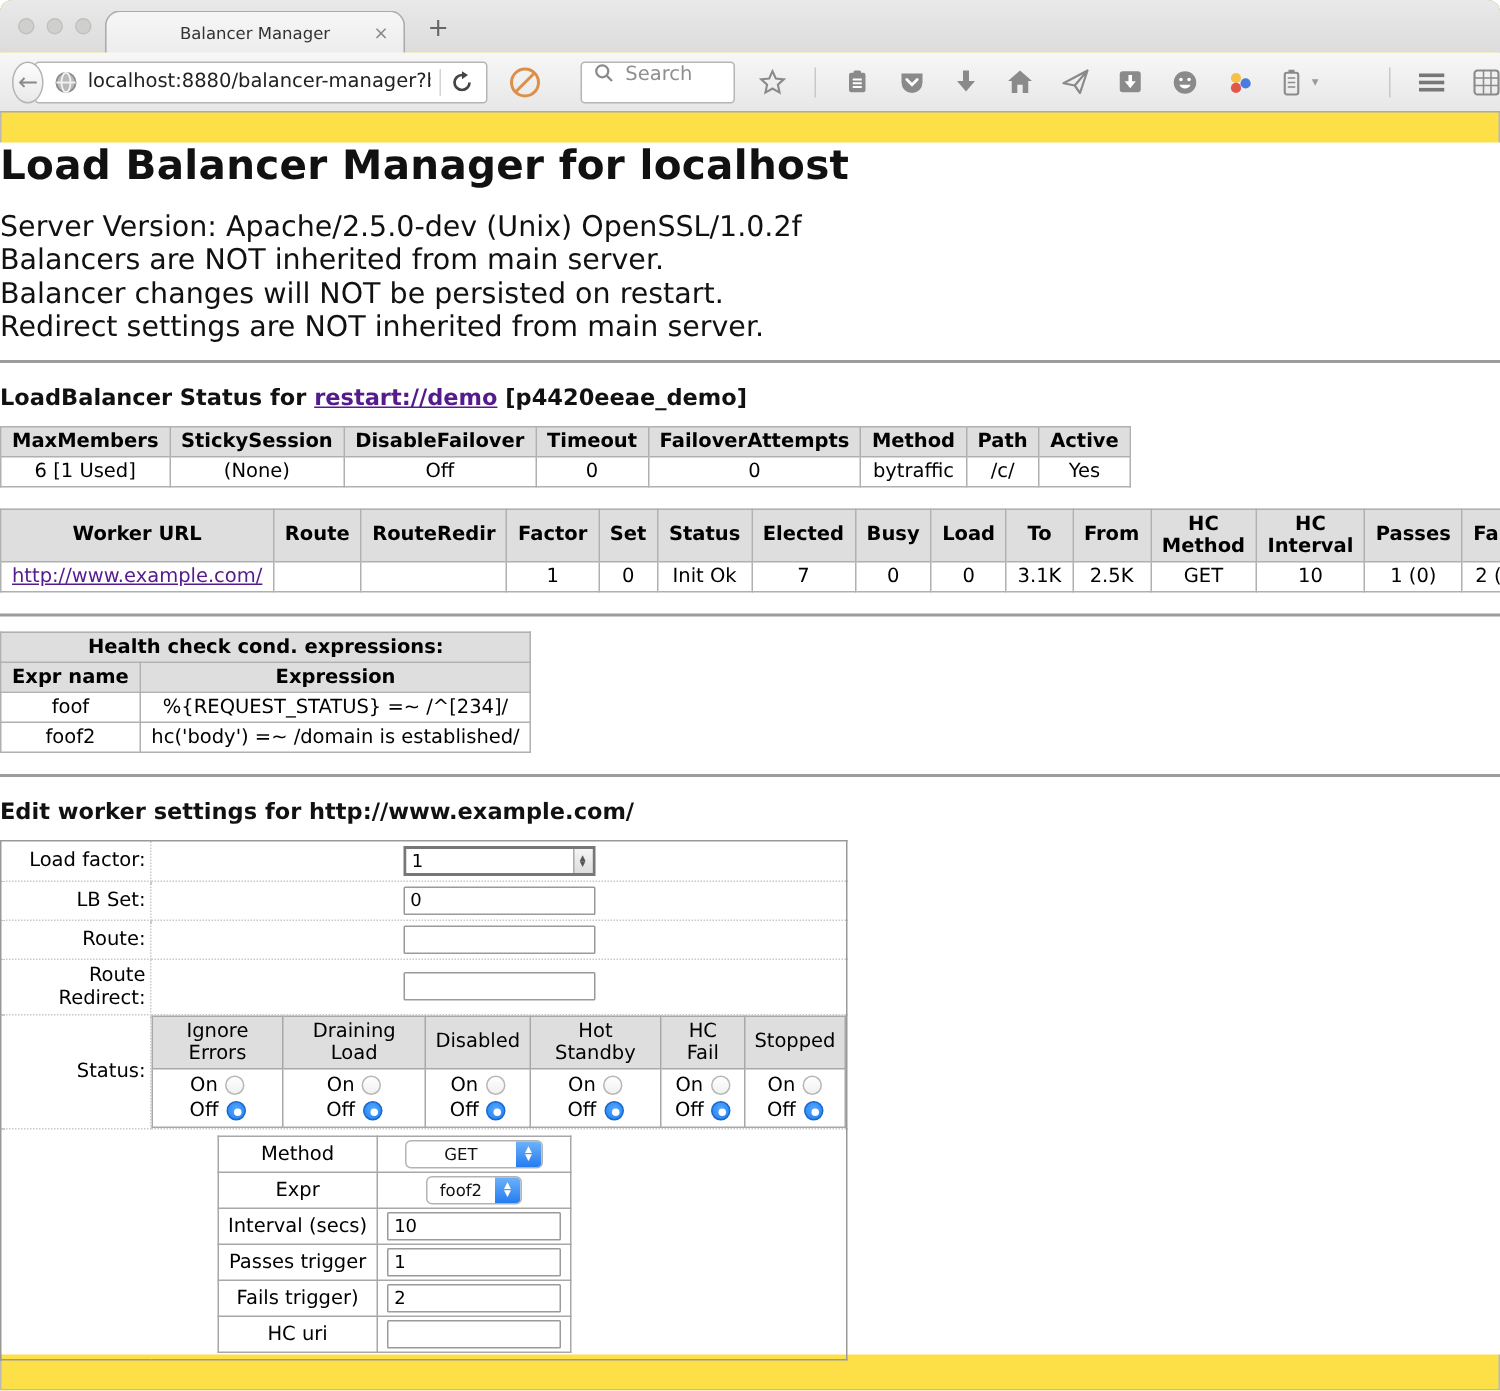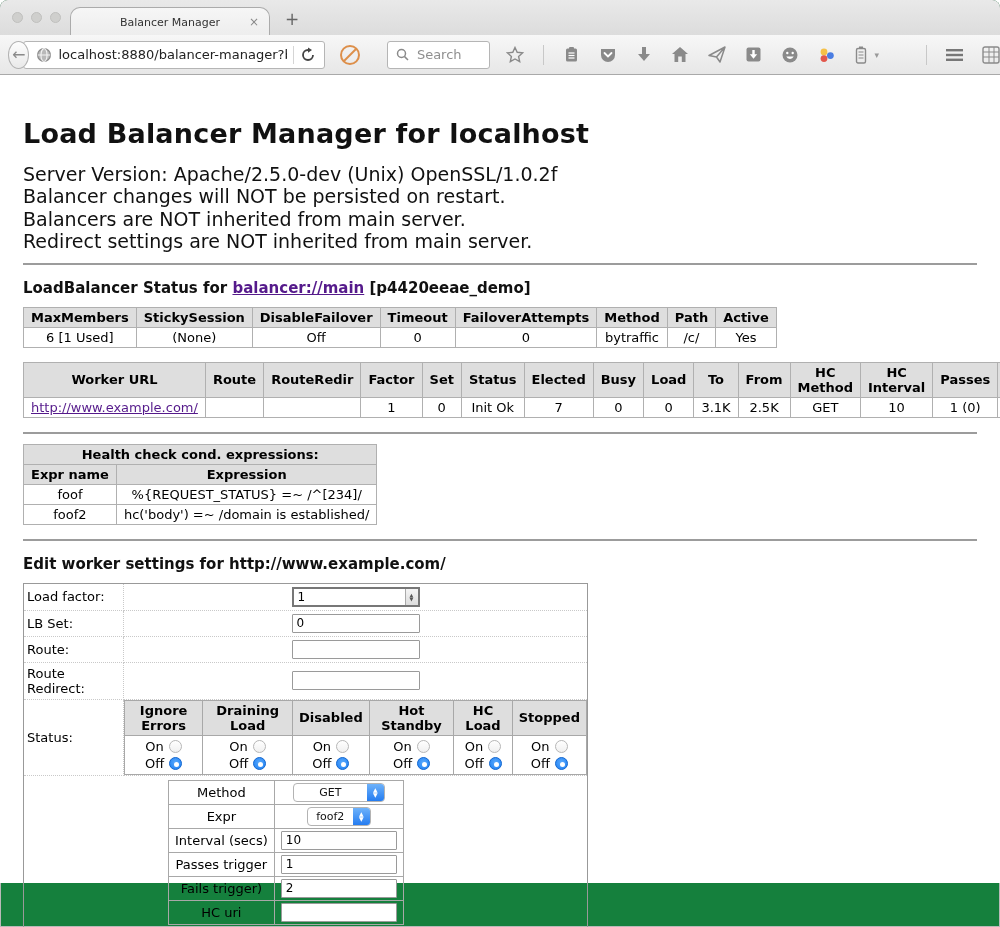--- a/index.html
+++ b/index.html
@@ -1,69 +1,69 @@
 <!DOCTYPE html>
 <html><head>
 <meta charset="utf-8">
 <style>
   * { margin:0; padding:0; box-sizing:border-box; }
   html,body { width:1000px; height:927px; background:#fff; font-family:"DejaVu Sans","Liberation Sans",sans-serif; }
-  .window { width:1000px; height:927px; border-radius:8px 8px 0 0; overflow:hidden; background:#15803d; box-shadow:0 0 0 1px #b9b9b9 inset; }
+  .window { width:1000px; height:927px; border-radius:8px 8px 0 0; overflow:hidden; background:#fde047; box-shadow:0 0 0 1px #b9b9b9 inset; }
 
   
   .tabbar { height:35px; background:linear-gradient(#e9e9e9,#dcdcdc); position:relative; border-radius:8px 8px 0 0; }
   .traffic { position:absolute; top:12px; left:12px; display:flex; gap:8px; }
   .traffic span { width:11px; height:11px; border-radius:50%; background:#cfcfcd; border:1px solid #c0c0be; }
   .tab { position:absolute; left:70px; top:7px; width:200px; height:29px; background:linear-gradient(#f6f6f6,#ededed);
          border:1px solid #ababab; border-bottom:none; border-radius:10px 10px 0 0; display:flex; align-items:center; justify-content:center; }
   .tab-title { font-size:11px; color:#333; }
   .tab-close { position:absolute; right:10px; top:7px; font-size:12px; color:#888; cursor:default; }
   .newtab { position:absolute; left:285px; top:9px; font-size:17px; color:#666; }
 
   .toolbar { height:40px; background:linear-gradient(#f7f7f7,#e7e7e7); border-bottom:1px solid #a9a9a9; display:flex; align-items:center; position:relative; }
   .backbtn { width:28px; height:28px; border-radius:50%; background:linear-gradient(#fdfdfd,#e9e9e9); border:1px solid #b3b3b3;
              display:flex; align-items:center; justify-content:center; margin-left:8px; z-index:2; color:#8a8a8a; }
   .urlbox { display:flex; align-items:center; height:28px; background:#fff; border:1px solid #b5b5b5; border-radius:3px;
             width:398px; margin-left:-6px; padding-left:12px; overflow:hidden; }
   .urltext { font-size:13px; color:#222; margin-left:6px; white-space:nowrap; overflow:hidden; flex:1; }
   .urlsep { width:1px; height:18px; background:#d5d5d5; margin:0 6px; }
-  .searchbox { display:flex; align-items:center; height:28px; background:#fff; border:1px solid #b5b5b5; border-radius:3px; width:135px; margin-left:26px; padding-left:8px; }
+  .searchbox { display:flex; align-items:flex-start; height:28px; background:#fff; border:1px solid #b5b5b5; border-radius:3px; width:135px; margin-left:26px; padding-left:8px; }
   .searchtext { font-size:13px; color:#8f8f8f; margin-left:8px; }
   .tb-icons { display:flex; align-items:center; gap:19px; margin-left:16px; }
   .tb-sep { width:1px; height:20px; background:#c8c8c8; }
   .icon { display:inline-flex; align-items:center; justify-content:center; }
   .caret { font-size:9px; color:#9a9a9a; margin-left:-12px; }
 
   
-  .content { padding:23px; background:#fff; height:808px; }
+  .content { padding:0; background:#fff; height:808px; }
   h1 { font-size:27px; font-weight:bold; color:#111; margin:20px 0 14px 0; letter-spacing:0.2px; }
   .svinfo { font-size:19px; color:#111; line-height:1.18; }
   hr.rule { border:none; height:2px; background:#9c9c9c; margin:10px 0; }
   h3 { font-size:15px; font-weight:bold; margin:14px 0 10px 0; color:#111; }
   a.plink { color:#551a8b; text-decoration:underline; }
 
   table.data { border-collapse:collapse; font-size:13px; margin-bottom:14px; }
   table.data th, table.data td { border:1px solid #b0b0b0; padding:2px 7px; text-align:center; }
   table.data th { background:#dedede; font-weight:bold; }
   table.worker { width:984px; }
   td.lcell { text-align:left; }
 
   
   table.form { border-collapse:collapse; font-size:13px; width:565px; border:1px solid #999; }
   table.form > tbody > tr > td { border:1px solid #c9c9c9; border-style:dotted; padding:3px; }
-  td.flabel { width:100px; text-align:left; }
+  td.flabel { width:100px; text-align:right; }
   td.fval { text-align:center; }
   input.txt { width:128px; height:19px; border:1px solid #9a9a9a; border-radius:1px; font-size:12px; font-family:inherit; padding:1px 4px; }
   .numwrap { display:inline-flex; width:128px; height:20px; border:2px solid #777; background:#fff; align-items:stretch; }
   .numwrap input { border:none; outline:none; flex:1; font-size:12px; padding:0 4px; font-family:inherit; width:100px; }
   .spin { width:13px; background:linear-gradient(#f4f4f4,#ddd); border-left:1px solid #aaa; display:flex; flex-direction:column; align-items:center; justify-content:center; font-size:5px; color:#555; line-height:4px; }
 
   table.inner { border-collapse:collapse; font-size:13px; }
   table.inner th, table.inner td { border:1px solid #a8a8a8; padding:2px 6px; text-align:center; }
-  table.inner th { background:#dedede; font-weight:bold; }
+  table.inner th { background:#dedede; font-weight:normal; }
   .radio-line { display:flex; align-items:center; justify-content:center; gap:5px; font-size:13px; line-height:17px; }
   .rdo { width:13px; height:13px; border-radius:50%; display:inline-block; position:relative; }
   .rdo.unchecked { background:linear-gradient(#fff,#f0f0f0); border:1px solid #b7b7b7; }
   .rdo.checked { background:radial-gradient(circle at 50% 40%, #5aa9fb, #1a7ef5); border:1px solid #1668cf; }
   .rdo.checked::after { content:""; position:absolute; left:4px; top:4px; width:5px; height:5px; border-radius:50%; background:#fff; }
 
   .hc-table-wrap { margin-left:144px; }
   .mac-select { display:inline-flex; align-items:center; height:19px; border:1px solid #b3b3b3; border-radius:4px; background:#fff; overflow:hidden; }
   .mac-select .sel-label { font-size:11px; color:#111; padding:0 8px; flex:1; text-align:center; }
   .mac-select .stepper { width:17px; height:19px; background:linear-gradient(#72b5fb,#2079f0); color:#fff; display:flex; flex-direction:column;
@@ -215,28 +215,28 @@
           </svg>
       </span>
     </div>
   </div>
 
   <div class="content">
     <h1>Load Balancer Manager for localhost</h1>
 
     <div class="svinfo">
       <div>Server Version: Apache/2.5.0-dev (Unix) OpenSSL/1.0.2f</div>
+      <div>Balancers are NOT inherited from main server.</div>
       <div>Balancer changes will NOT be persisted on restart.</div>
-      <div>Balancers are NOT inherited from main server.</div>
       <div>Redirect settings are NOT inherited from main server.</div>
     </div>
 
     <hr class="rule">
 
-    <h3><span>LoadBalancer Status for </span><a href="#" class="plink">balancer://main</a><span> [p4420eeae_demo]</span></h3>
+    <h3><span>LoadBalancer Status for </span><a href="#" class="plink">restart://demo</a><span> [p4420eeae_demo]</span></h3>
 
     <table class="data">
       <tbody>
           <tr>
         <th>MaxMembers</th>
         <th>StickySession</th>
         <th>DisableFailover</th>
         <th>Timeout</th>
         <th>FailoverAttempts</th>
         <th>Method</th>
@@ -349,21 +349,21 @@
       <tr>
         <td class="flabel">Status:</td>
         <td style="padding:0;">
           <table class="inner" style="width:100%;">
             <tbody>
                   <tr>
               <th>Ignore Errors</th>
               <th>Draining Load</th>
               <th>Disabled</th>
               <th>Hot Standby</th>
-              <th>HC Load</th>
+              <th>HC Fail</th>
               <th>Stopped</th>
             </tr>
             <tr>
               <td>
                 <div class="radio-line">
                         <span>On</span>
                         <span class="rdo unchecked"></span>
                       </div>
                 <div class="radio-line">
                         <span>Off</span>

